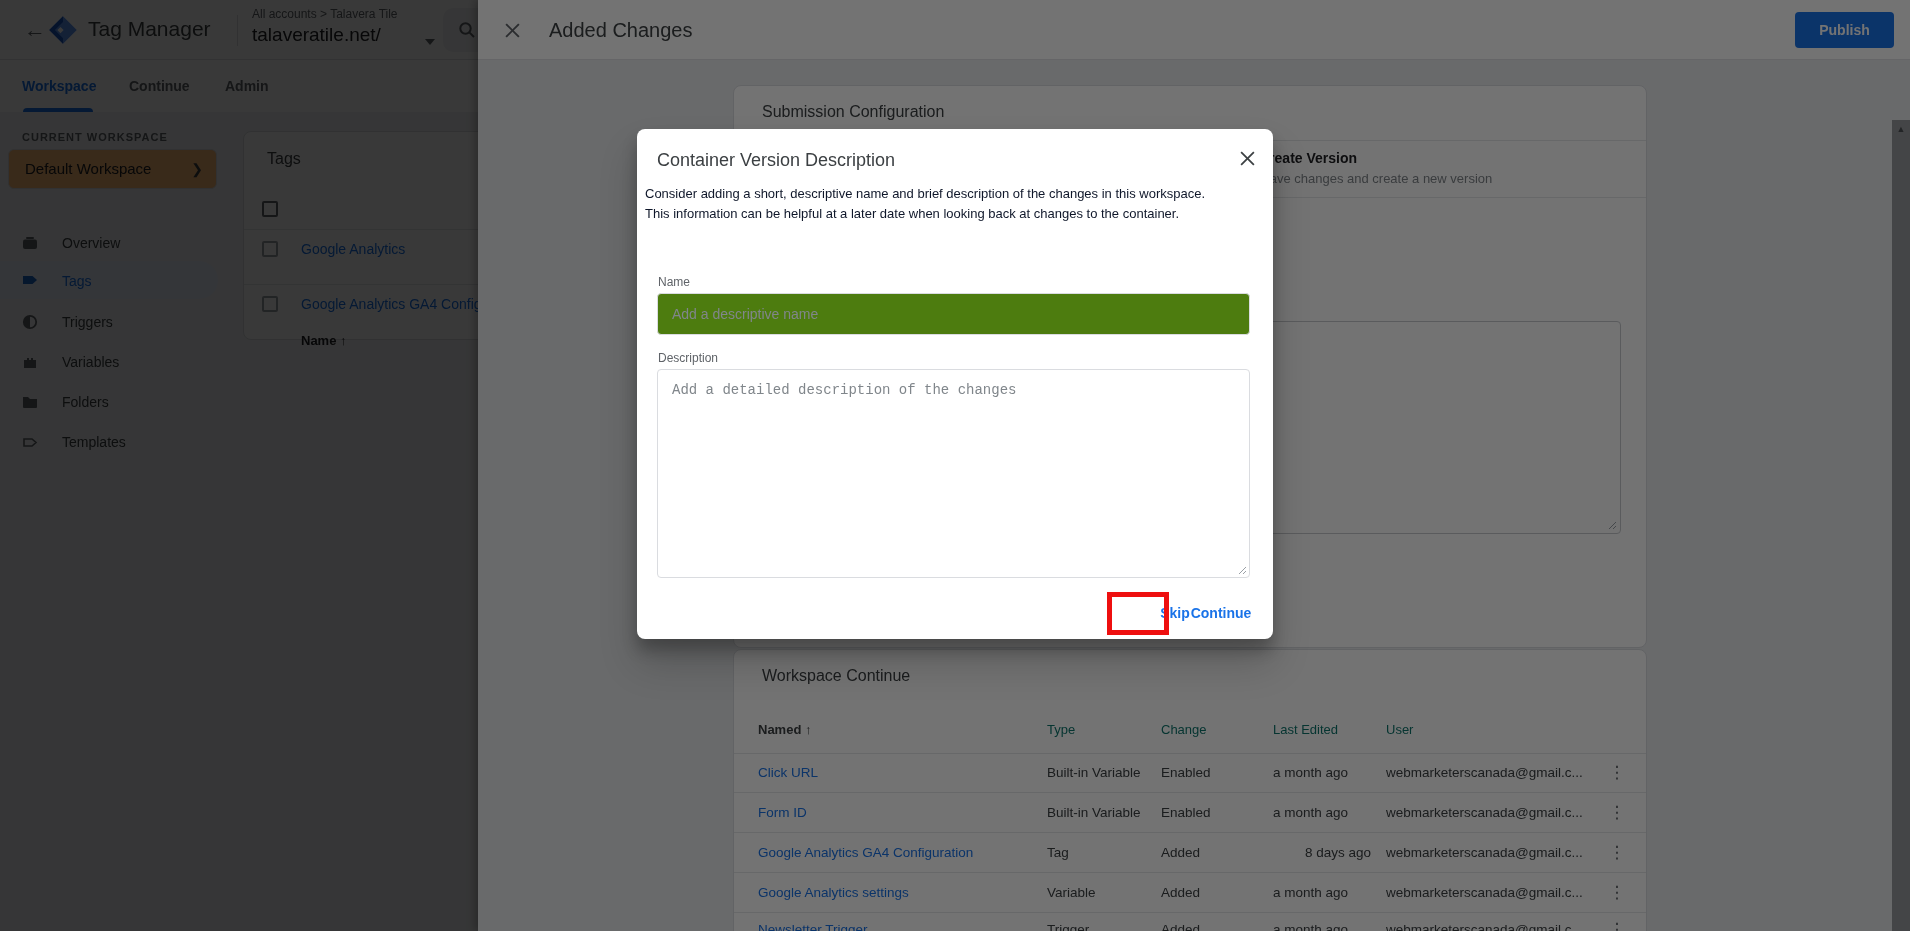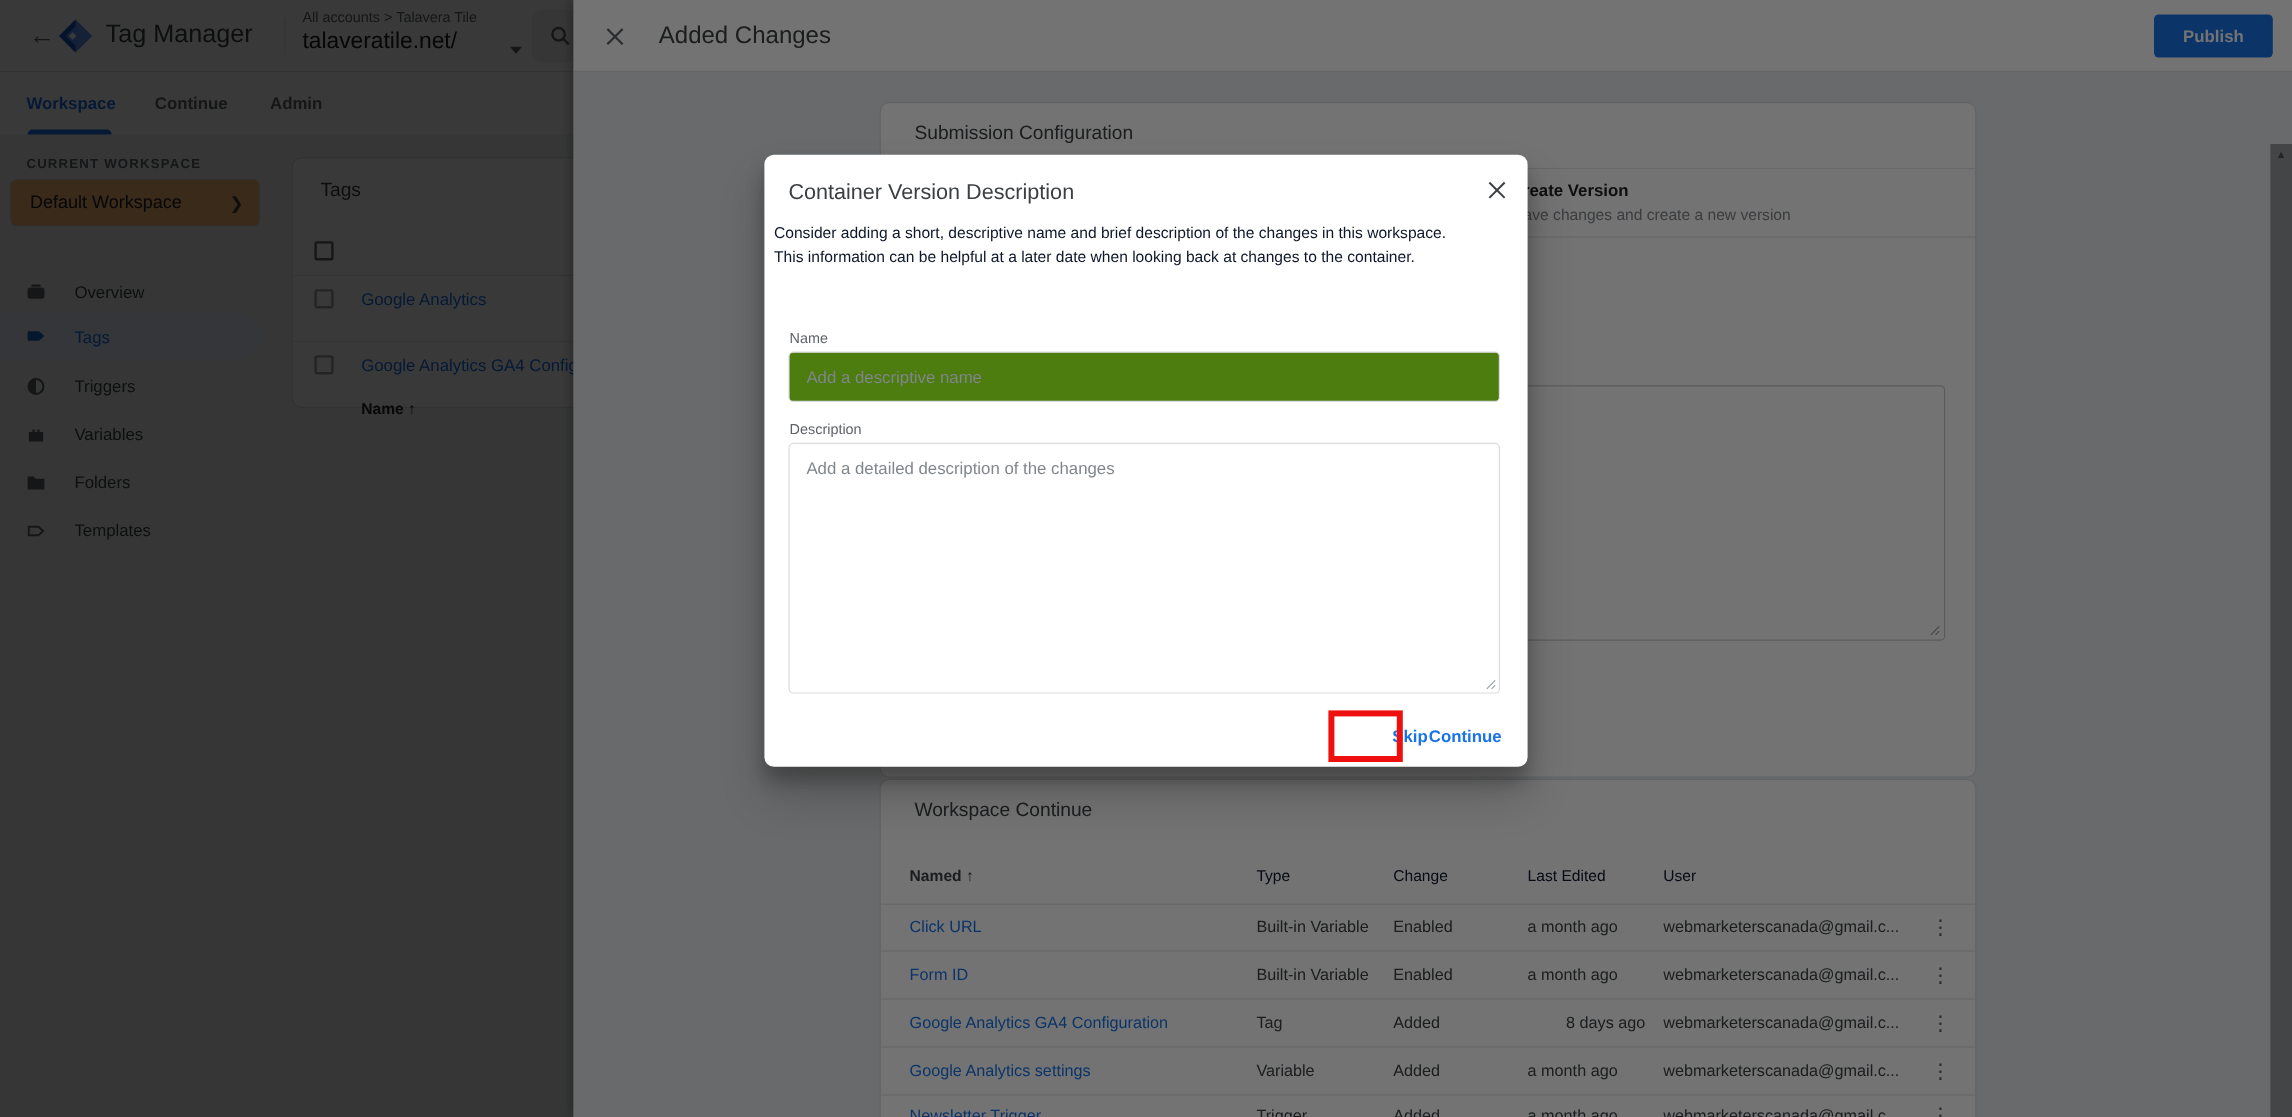--- a/index.html
+++ b/index.html
@@ -75,21 +75,21 @@
   .hdiv { position:absolute; left:0; width:100%; height:1px; background:#e4e6e8; }
 
   .submission-card { left:255px; top:25px; width:914px; height:563px; }
   .cv-title { position:absolute; left:525px; top:64px; font-size:14px; font-weight:bold; color:#202124; white-space:nowrap; }
   .cv-sub { position:absolute; left:527px; top:85px; font-size:13px; color:#80868b; white-space:nowrap; }
   .bg-descbox { position:absolute; left:28px; top:235px; width:859px; height:213px; background:#fff;
                 border:1px solid #c8cbce; border-radius:4px; }
   .grip { position:absolute; right:3px; bottom:3px; }
 
   .changes-card { left:255px; top:589px; width:914px; height:360px; }
-  .col-head { position:absolute; top:72px; font-size:13px; color:#0f172a; white-space:nowrap; }
+  .col-head { position:absolute; top:72px; font-size:13px; color:#0f766e; white-space:nowrap; }
   .col-head.first { color:#3c4043; font-weight:bold; }
   .trow-border { position:absolute; left:0; width:100%; height:1px; background:#e4e6e8; }
   .tcell { position:absolute; font-size:13.5px; color:#3c4043; white-space:nowrap; }
   .tcell.link { color:#1a73e8; cursor:pointer; }
   .tcell.user { max-width:225px; overflow:hidden; }
   .kebab { position:absolute; left:873px; width:20px; text-align:center; font-size:17px; color:#5f6368;
            cursor:pointer; }
 
   .scrollbar { position:absolute; left:1414px; top:60px; width:18px; height:871px; background:#97999d; }
   .scroll-up { position:absolute; left:0; top:4px; width:18px; text-align:center; font-size:9px;
@@ -101,21 +101,21 @@
            box-shadow:0 11px 15px rgba(0,0,0,.24), 0 24px 38px rgba(0,0,0,.19); }
   .modal-title { position:absolute; left:20px; top:21px; font-size:18px; color:#3c4043; }
   .modal-close { position:absolute; left:602px; top:21px; cursor:pointer; }
   .modal-body { position:absolute; left:8px; top:55px; width:580px; font-size:13px; line-height:20px;
                 color:#0f172a; }
   .field-label { position:absolute; left:21px; font-size:12px; color:#5f6368; }
   .m-input { position:absolute; left:20px; top:164px; width:593px; height:42px; border:1px solid #dadce0;
              border-radius:4px; font-family:inherit; font-size:14px; color:#202124; padding:0 14px;
              background:#4d7c0f; outline:none; }
   .m-textarea { position:absolute; left:20px; top:240px; width:593px; height:209px; border:1px solid #dadce0;
-                border-radius:4px; font-family:Liberation Sans, sans-serif; font-size:14px; color:#202124; padding:12px 14px;
+                border-radius:4px; font-family:Liberation Mono, monospace; font-size:14px; color:#202124; padding:12px 14px;
                 background:#fff; resize:none; outline:none; }
   .m-input::placeholder, .m-textarea::placeholder { color:#80868b; opacity:1; }
   .text-btn { position:absolute; top:466px; height:36px; background:none; border:none; font-family:inherit;
               font-size:14px; font-weight:bold; color:#1a73e8; cursor:pointer; }
   .skip-btn { left:470px; width:60px;margin-left:38px; }
   .continue-btn { left:543px; width:82px; }
 
   
   .red-box { position:absolute; left:1107px; top:592px; width:62px; height:43px; z-index:50;
              border:5px solid #ee0f0f; pointer-events:none; }

